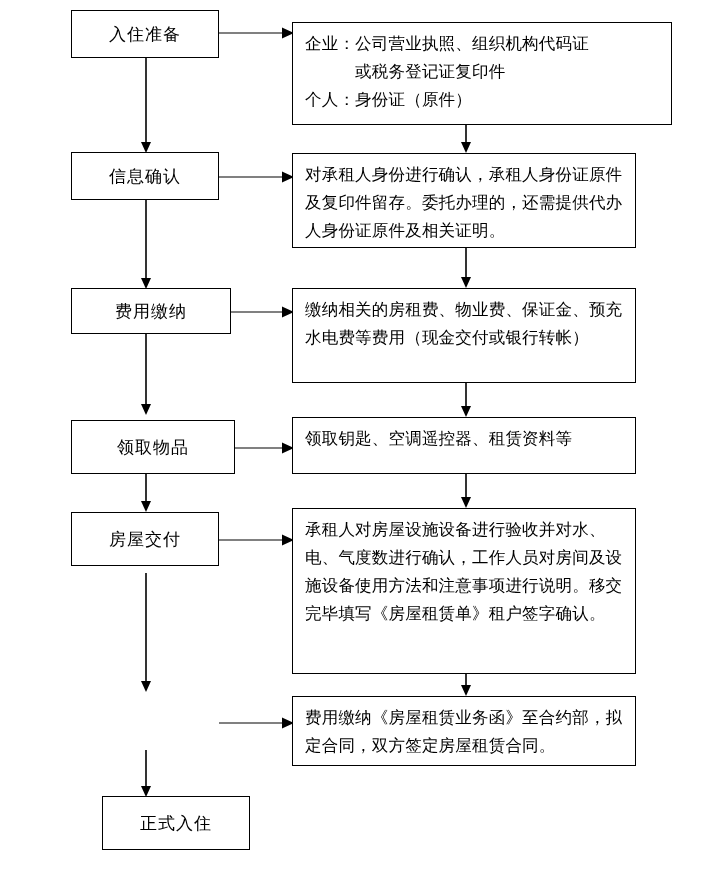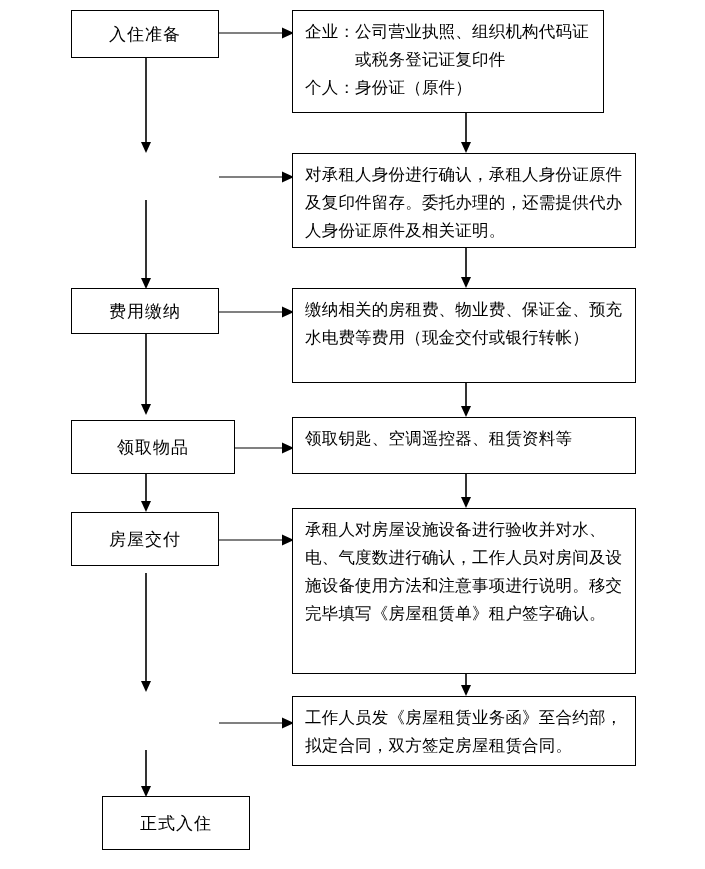--- a/index.html
+++ b/index.html
@@ -179,39 +179,42 @@
     <svg width="76" height="14" viewBox="0 0 76 14">
       <line x1="0" y1="7" x2="65" y2="7" stroke="#808080" stroke-width="1.8"></line>
       <polygon points="75,7 63,1.5 63,12.5" fill="#000000"></polygon>
     </svg>
   </div>
 
   <div class="node step-node" style="left:71px; top:10px; width:148px; height:48px;">
     <span class="step-label">入住准备</span>
   </div>
 
-
-  <div class="node step-node" style="left:71px; top:288px; width:148px; height:46px;">
+  <div class="node step-node" style="left:71px; top:152px; width:148px; height:48px;">
+    <span class="step-label">信息确认</span>
+  </div>
+
+  <div class="node step-node" style="left:71px; top:288px; width:160px; height:46px;">
     <span class="step-label">费用缴纳</span>
   </div>
 
   <div class="node step-node" style="left:71px; top:420px; width:164px; height:54px;">
     <span class="step-label">领取物品</span>
   </div>
 
   <div class="node step-node" style="left:71px; top:512px; width:148px; height:54px;">
     <span class="step-label">房屋交付</span>
   </div>
 
 
   <div class="node step-node" style="left:71px; top:796px; width:148px; height:54px;margin-left:31px;">
     <span class="step-label">正式入住</span>
   </div>
 
-  <div class="node detail-node" style="left:292px; top:10px; width:312px; height:103px;">
+  <div class="node detail-node" style="left:292px; top:22px; width:380px; height:103px;">
     <div class="detail-text">企业：公司营业执照、组织机构代码证
 　　　或税务登记证复印件
 个人：身份证（原件）</div>
   </div>
 
   <div class="node detail-node" style="left:292px; top:153px; width:344px; height:95px;">
     <div class="detail-text">对承租人身份进行确认，承租人身份证原件及复印件留存。委托办理的，还需提供代办人身份证原件及相关证明。</div>
   </div>
 
   <div class="node detail-node" style="left:292px; top:288px; width:344px; height:95px;">
@@ -220,16 +223,16 @@
 
   <div class="node detail-node" style="left:292px; top:417px; width:344px; height:57px;">
     <div class="detail-text">领取钥匙、空调遥控器、租赁资料等</div>
   </div>
 
   <div class="node detail-node" style="left:292px; top:508px; width:344px; height:166px;">
     <div class="detail-text">承租人对房屋设施设备进行验收并对水、电、气度数进行确认，工作人员对房间及设施设备使用方法和注意事项进行说明。移交完毕填写《房屋租赁单》租户签字确认。</div>
   </div>
 
   <div class="node detail-node" style="left:292px; top:696px; width:344px; height:70px;">
-    <div class="detail-text">工作人员发《房屋租赁业务函》至合约部，拟定合同，双方签定房屋租赁合同。</div>
+    <div class="detail-text">费用缴纳《房屋租赁业务函》至合约部，拟定合同，双方签定房屋租赁合同。</div>
   </div>
 
 </div>
 
 </body></html>

